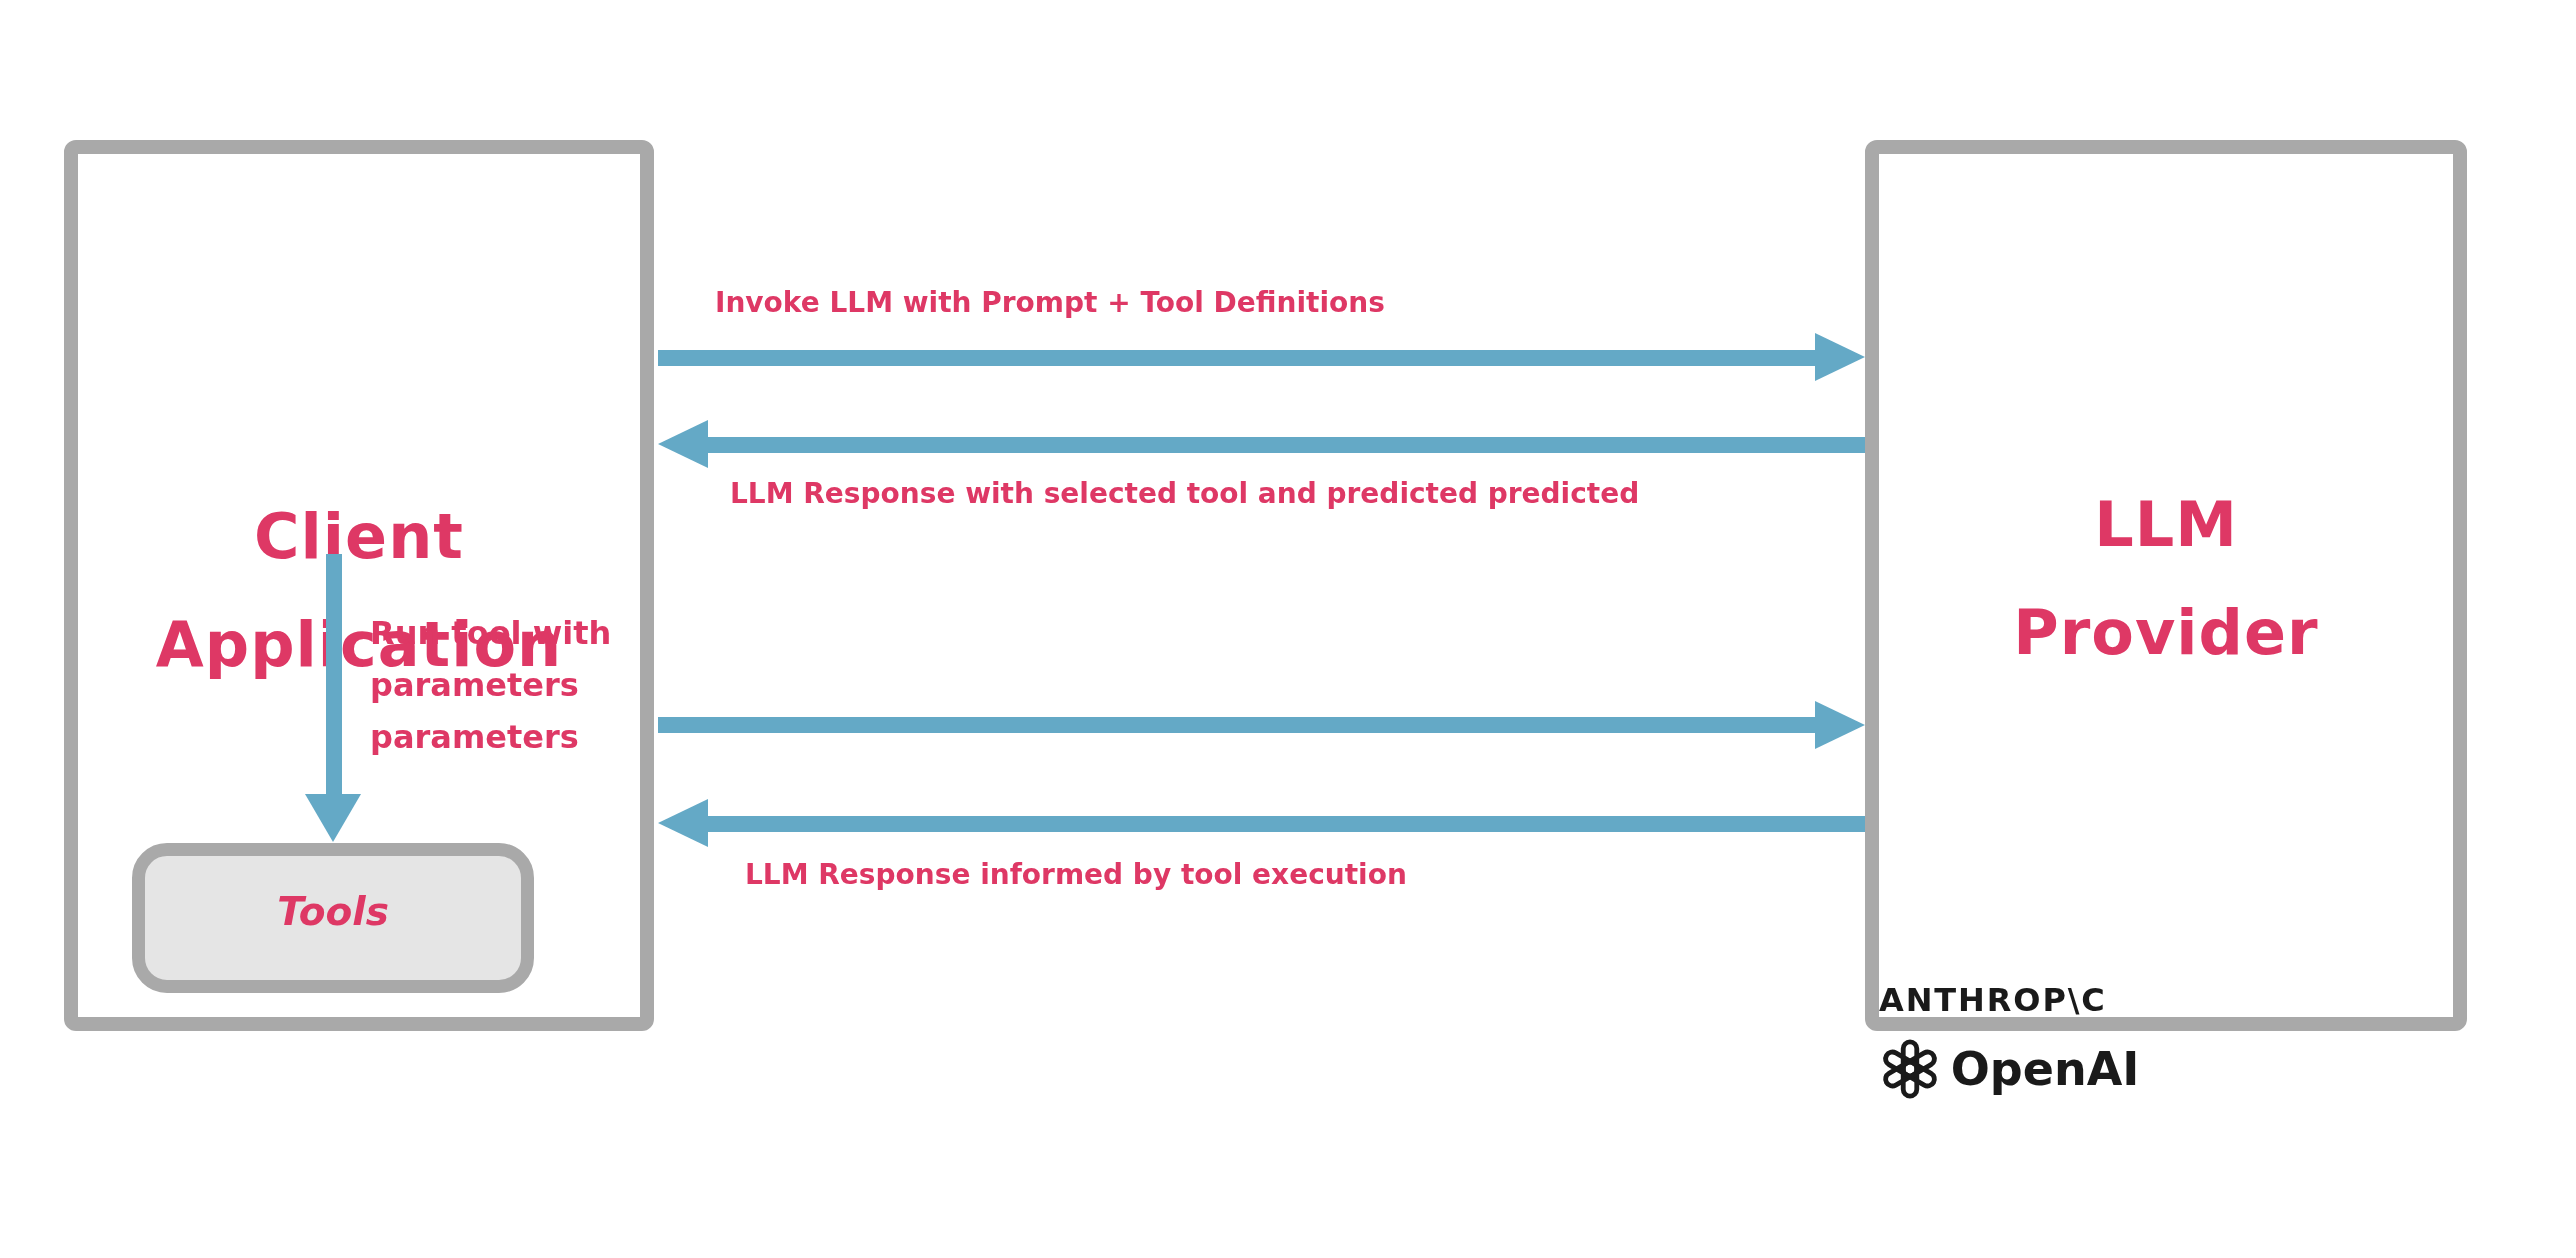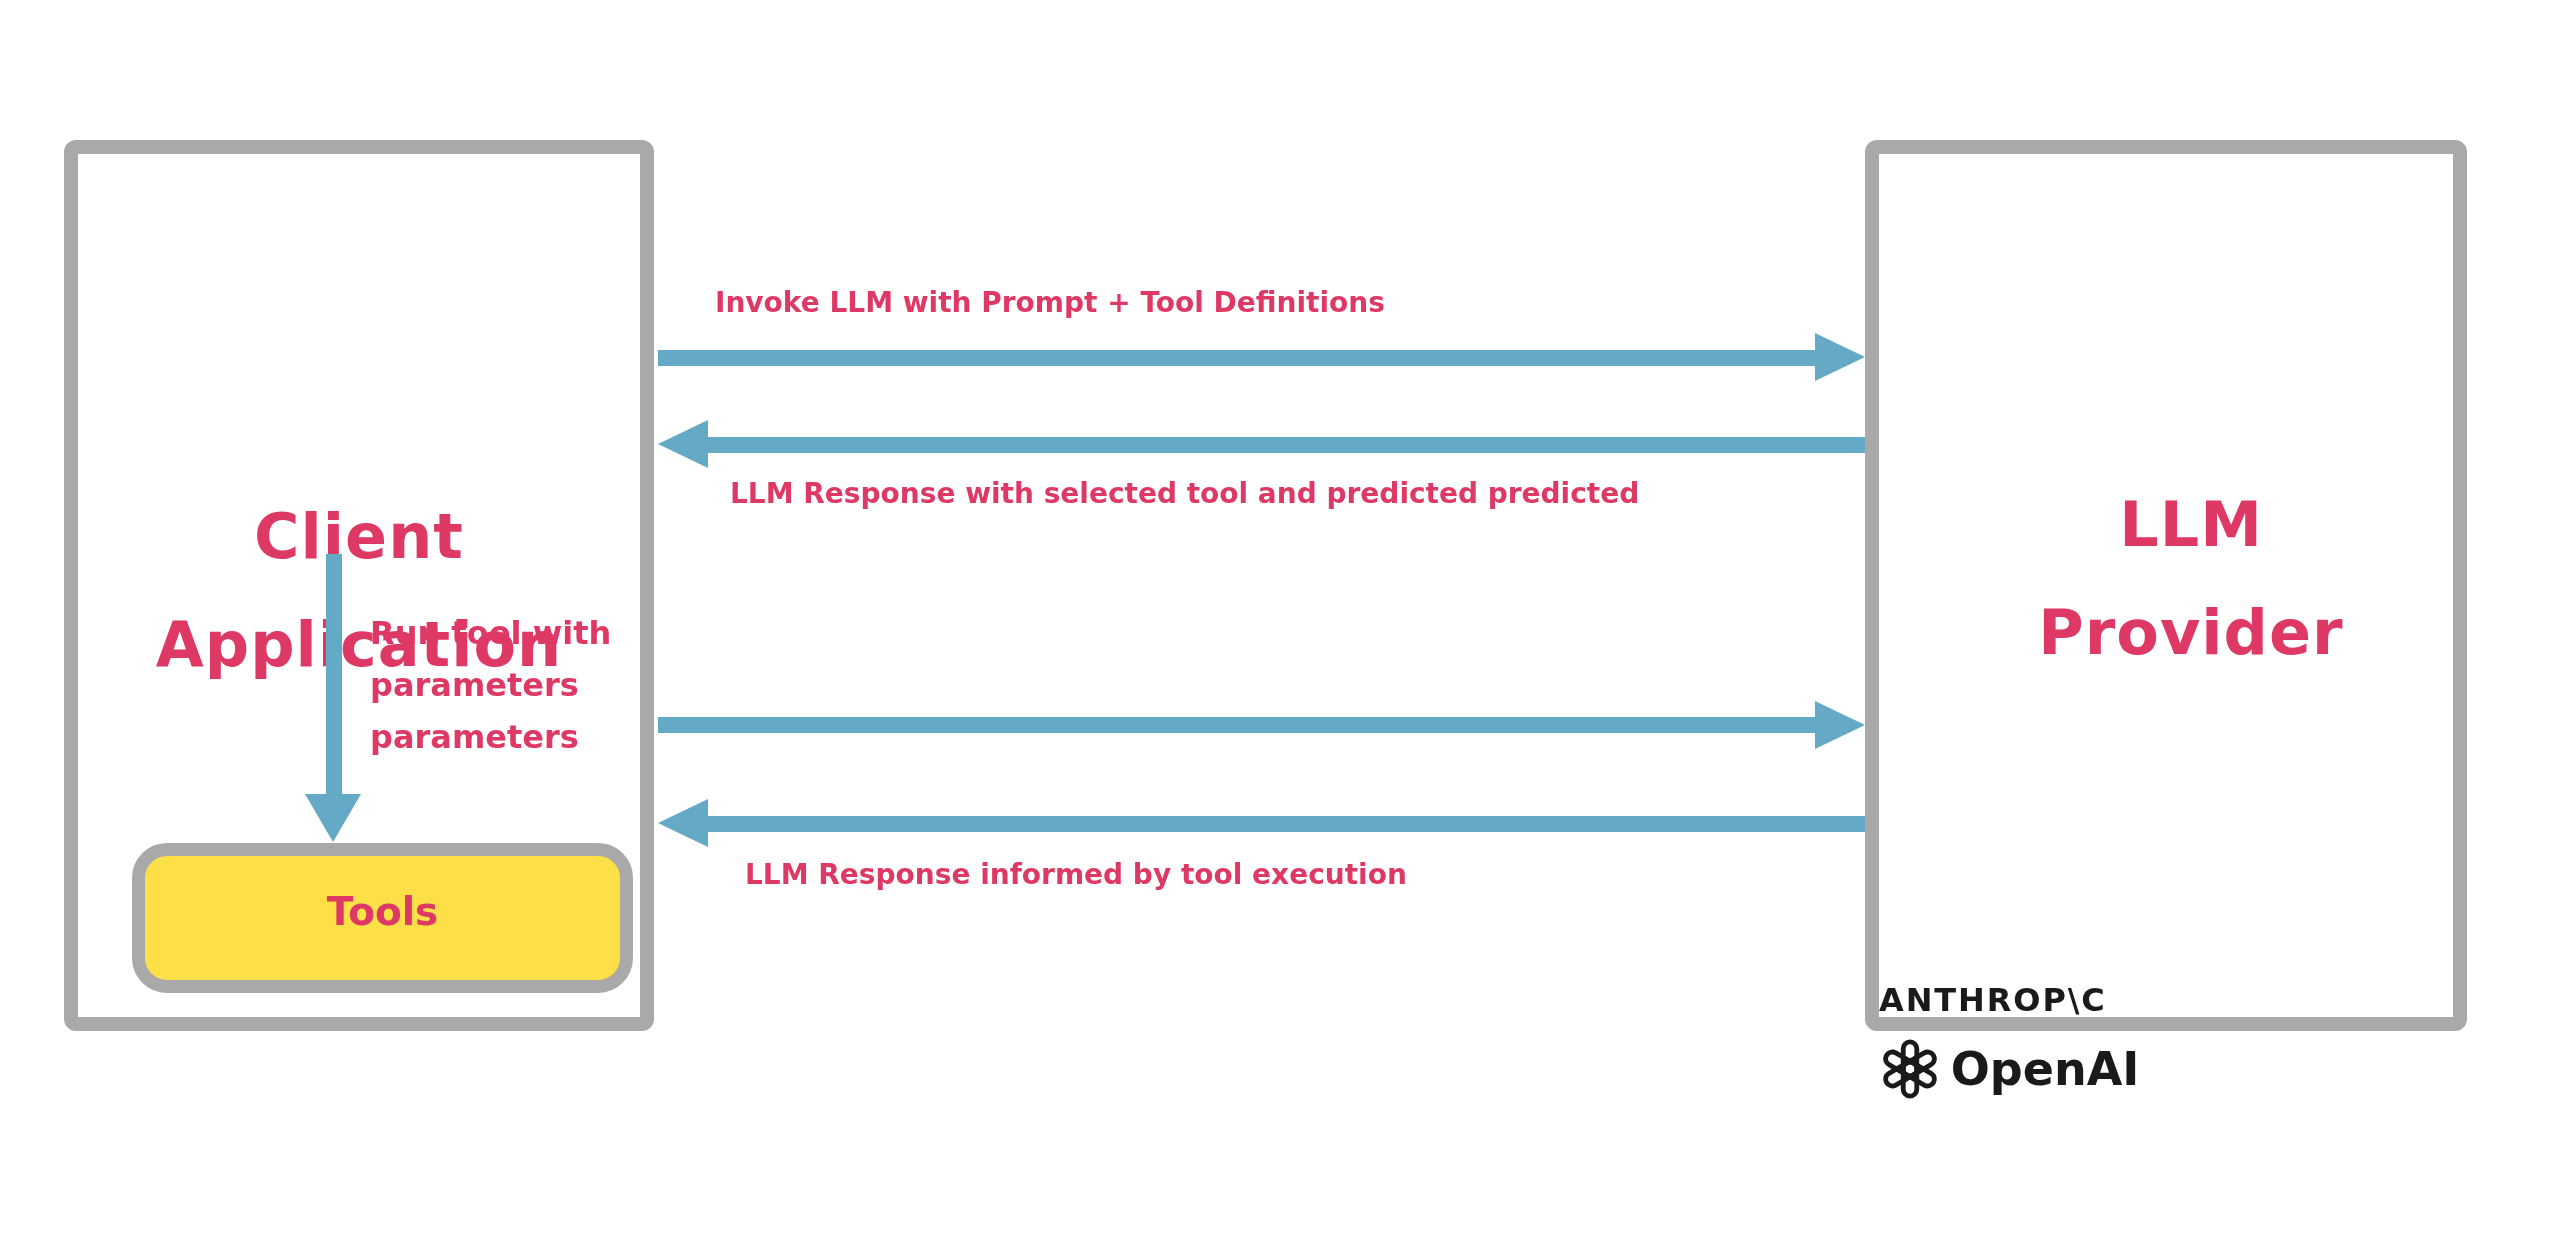--- a/index.html
+++ b/index.html
@@ -27,26 +27,26 @@
   .box-llm{left:1865px;top:140px;width:602px;height:891px;}
   .box-title{
     position:absolute;left:0;width:100%;
     text-align:center;
     color:var(--accent-pink,#de3865);
     font-size:62px;font-weight:700;
     line-height:108px;
     letter-spacing:1px;
   }
   .title-client{top:329px;}
-  .title-llm{top:317px;padding-left:25px;}
+  .title-llm{top:317px;}
   .tools-box{
-    position:absolute;left:132px;top:843px;width:501px;height:150px;
+    position:absolute;left:132px;top:843px;width:402px;height:150px;
     border:13.5px solid var(--border-gray,#a9a9a9);
-    border-radius:35px;background:#fde047;box-sizing:border-box;
-    display:flex;align-items:center;justify-content:center;
+    border-radius:35px;background:#e5e5e5;box-sizing:border-box;
+    display:flex;align-items:center;justify-content:center;font-style:italic;
   }
   .tools-label{
     color:var(--accent-pink,#de3865);
     font-size:39px;font-weight:700;margin-top:-13.5px;
   }
   
   .h-shaft{position:absolute;height:15.5px;background:var(--arrow-blue,#64a9c6);}
   .head-right{
     position:absolute;width:0;height:0;
     border-top:24px solid transparent;border-bottom:24px solid transparent;

